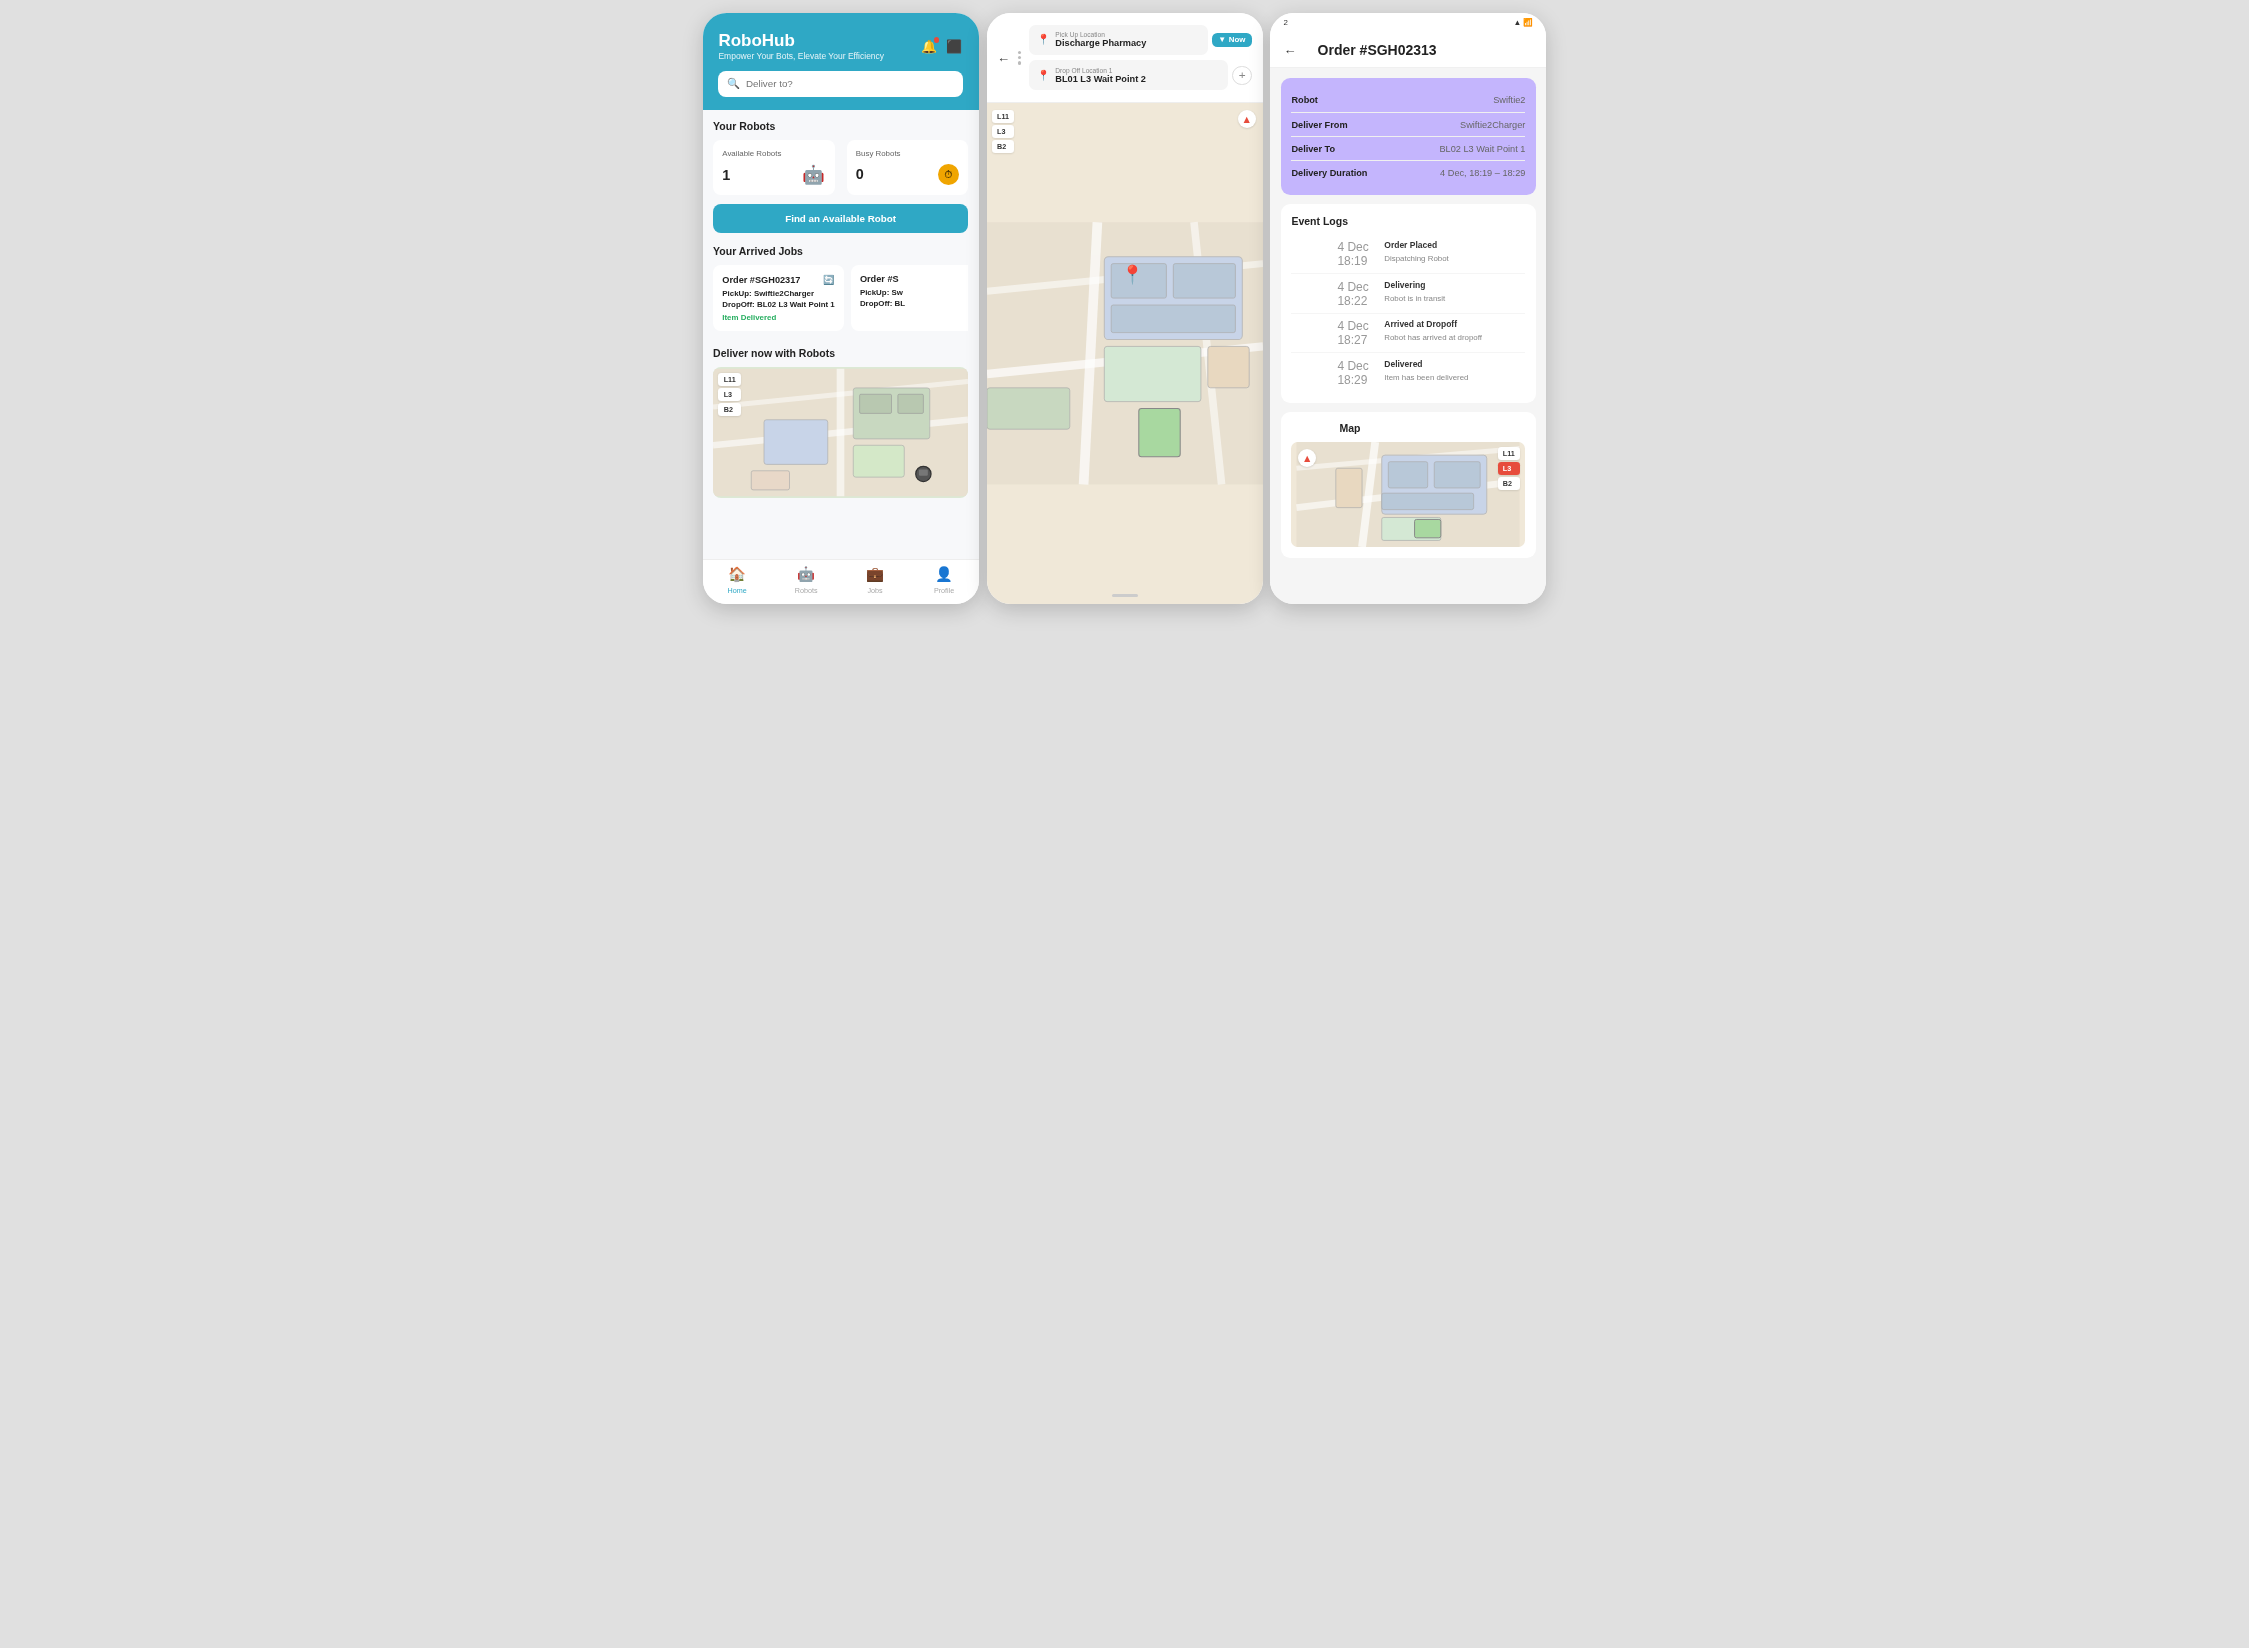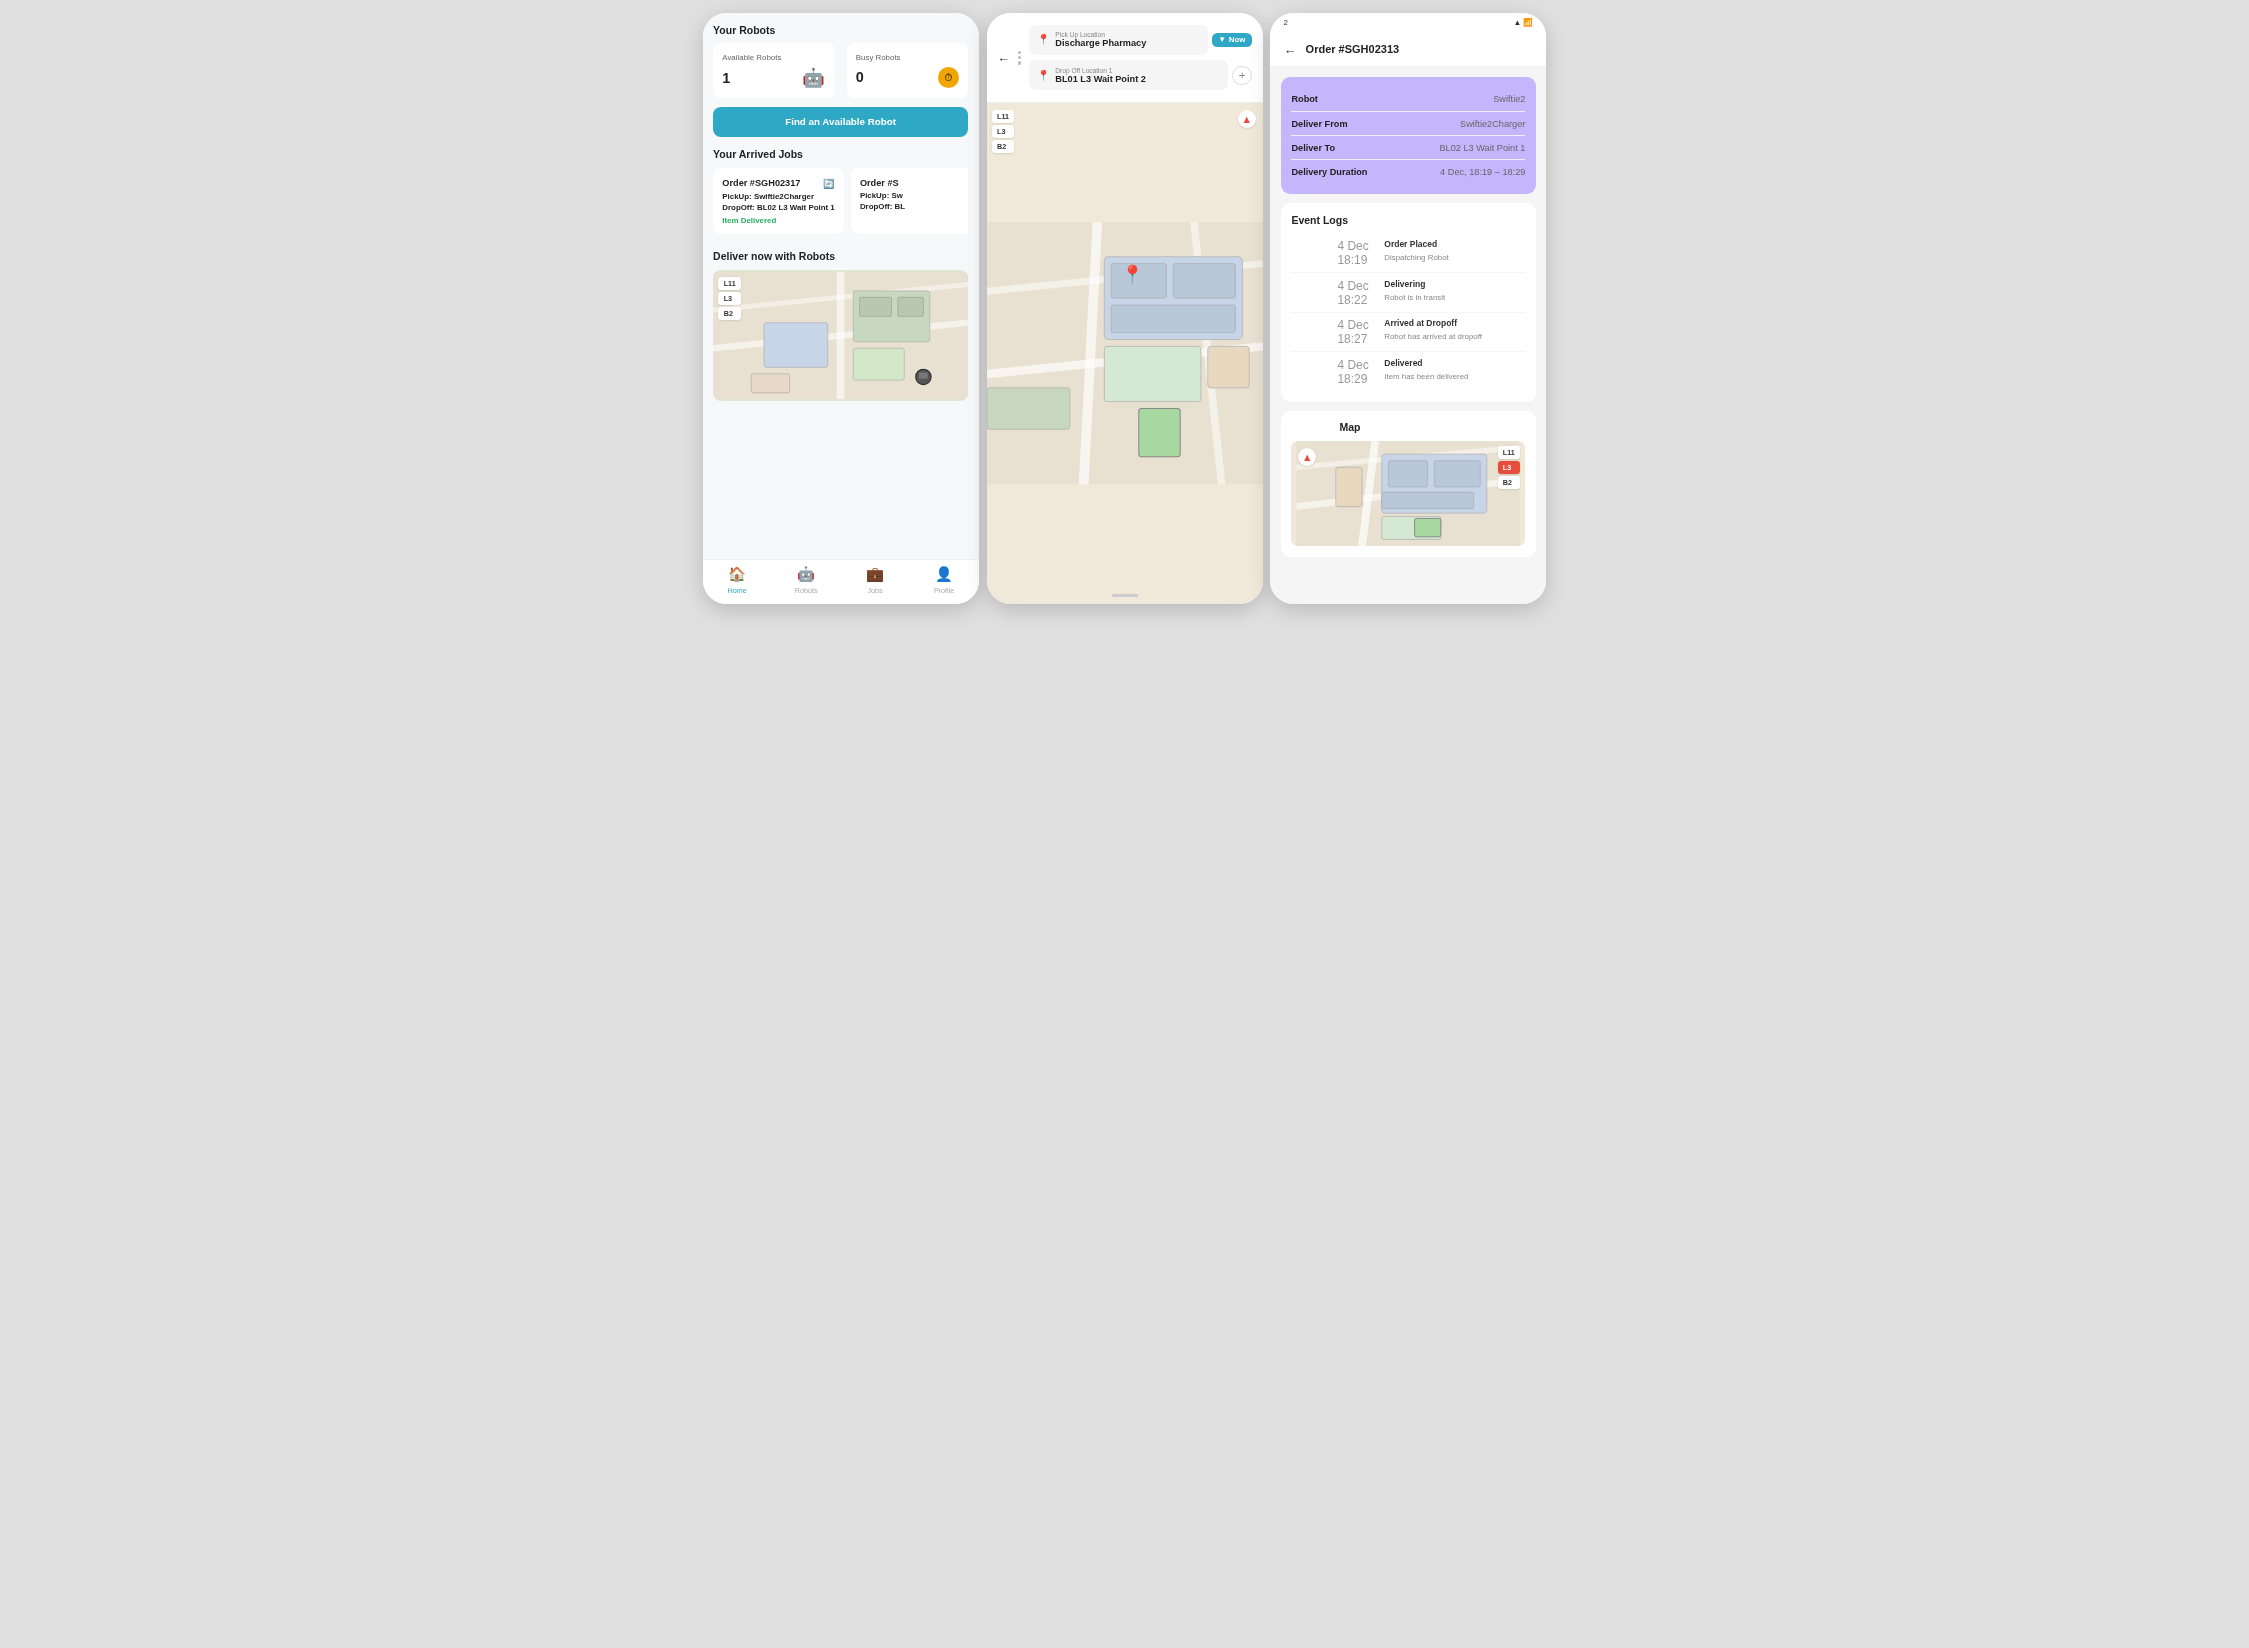--- a/index.html
+++ b/index.html
@@ -340,23 +340,24 @@
     
     .s3-header {
       background: #fff;
       padding: 11.8px 13px 9.2px;
       display: flex;
       align-items: center;
       gap: 9.2px;
       border-bottom: 0.7px solid #f0f0f0;
     }
     .s3-title {
-      font-size: 11px;
+      font-size: 14px;
       font-weight: 700;
       color: #222;
+      margin-left: 12px;
     }
     .s3-body {
       flex: 1;
       background: #f5f5f5;
       padding: 10.5px;
       overflow-y: auto;
     }
     .info-card {
       background: #c4b5fd;
       border-radius: 9.2px;
@@ -500,20 +501,39 @@
       justify-content: space-between;
       font-size: 7.9px;
       color: #333;
     }
   </style>
 </head>
 <body>
 
 <div class="phone">
 
+  <div class="s1-header">
+    <div class="s1-header-top">
+      <div>
+        <div class="s1-title">RoboHub</div>
+        <div class="s1-subtitle">Empower Your Bots, Elevate Your Efficiency</div>
+      </div>
+      <div class="s1-header-icons">
+        <div class="icon-btn">
+          🔔
+          <div class="notif-dot"></div>
+        </div>
+        <div class="icon-btn">⬛</div>
+      </div>
+    </div>
+    <div class="s1-search">
+      <span>🔍</span>
+      <input type="text" placeholder="Deliver to?" style="">
+    </div>
+  </div>
 
   <div class="s1-body">
 
     <div class="section-title">Your Robots</div>
 
     <div class="robots-row">
 
       <div class="robot-card">
         <div class="robot-card-label">Available Robots</div>
         <div class="robot-card-row">

